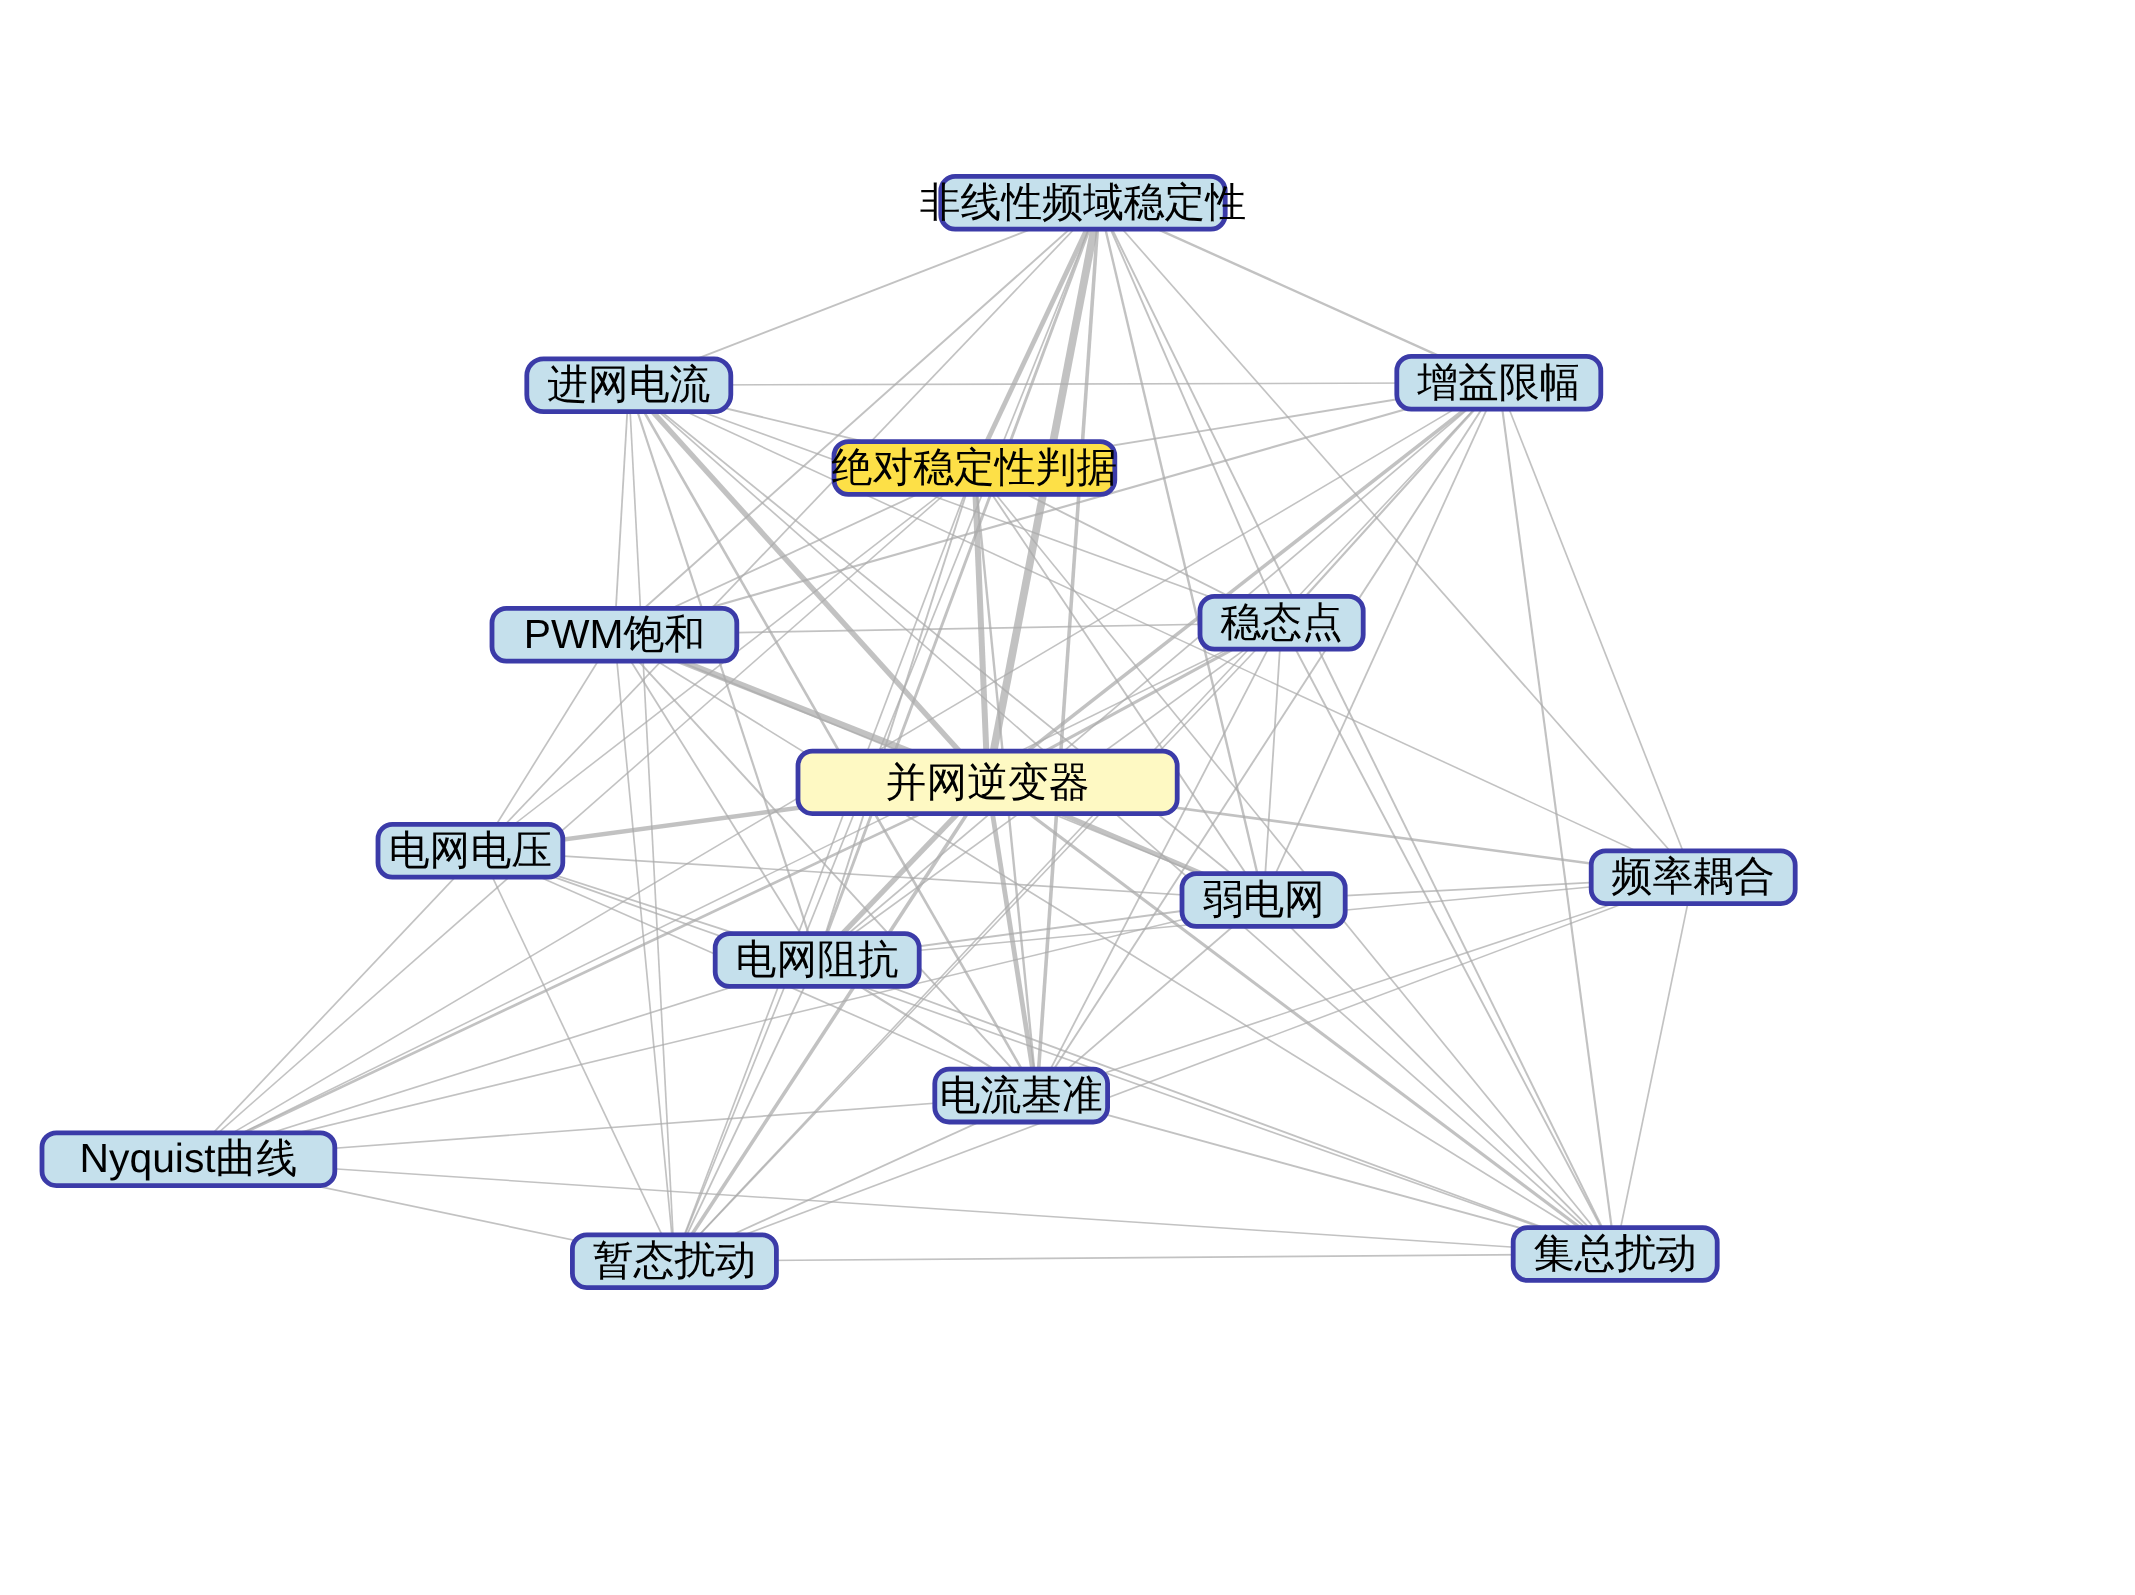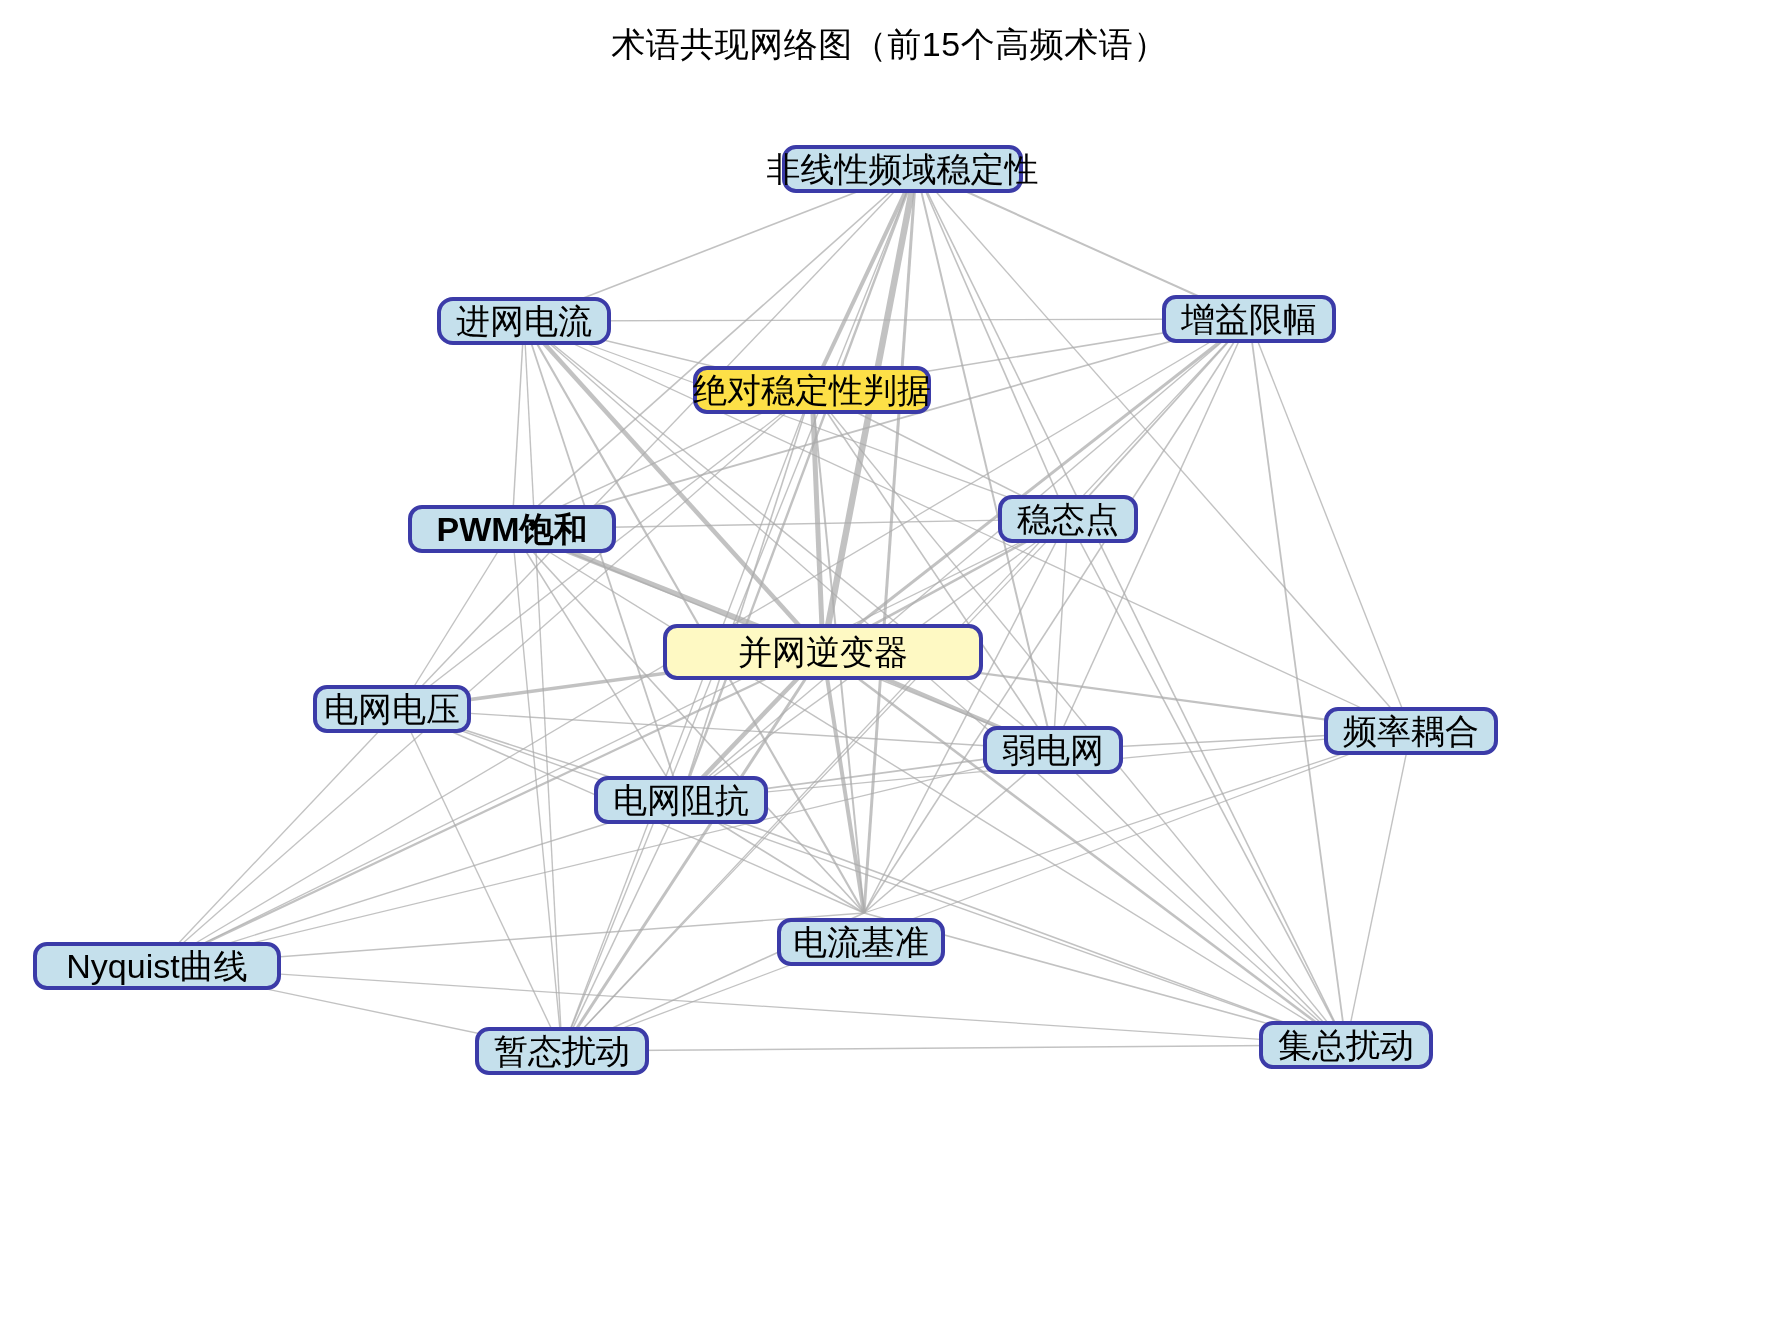--- a/index.html
+++ b/index.html
@@ -23,21 +23,20 @@
     line-height:1;
     z-index:5;
   }
   .node .lbl{position:absolute;left:50%;top:50%;transform:translate(-50%,-50%);}
 </style>
 </head>
 <body>
 
 <div id="stage">
 
-  <div id="title">术语共现网络图（前15个高频术语）</div>
 
   <svg id="net" viewBox="0 0 1779 1329" preserveAspectRatio="none" aria-hidden="true">
       <line x1="916" y1="169" x2="524" y2="321" stroke="#aaaaaa" stroke-width="1.6" stroke-opacity="0.72"></line>
       <line x1="916" y1="169" x2="1249" y2="319" stroke="#aaaaaa" stroke-width="2" stroke-opacity="0.72"></line>
       <line x1="916" y1="169" x2="812" y2="390" stroke="#aaaaaa" stroke-width="4" stroke-opacity="0.72"></line>
       <line x1="916" y1="169" x2="1068" y2="519" stroke="#aaaaaa" stroke-width="1.6" stroke-opacity="0.72"></line>
       <line x1="916" y1="169" x2="512" y2="529" stroke="#aaaaaa" stroke-width="1.6" stroke-opacity="0.72"></line>
       <line x1="916" y1="169" x2="823" y2="652" stroke="#aaaaaa" stroke-width="6.5" stroke-opacity="0.72"></line>
       <line x1="916" y1="169" x2="400" y2="709" stroke="#aaaaaa" stroke-width="1.4" stroke-opacity="0.72"></line>
       <line x1="916" y1="169" x2="1053" y2="750" stroke="#aaaaaa" stroke-width="2" stroke-opacity="0.72"></line>
@@ -137,39 +136,39 @@
       </div>
       <div class="node" style="left: 1162px; top: 295px; width: 174px; height: 48px; background: rgb(197, 224, 236); border-color: rgb(59, 59, 168);">
         <span class="lbl">增益限幅</span>
       </div>
       <div class="node" style="left: 693px; top: 366px; width: 238px; height: 48px; background: #fde047; border-color: rgb(59, 59, 168);">
         <span class="lbl">绝对稳定性判据</span>
       </div>
       <div class="node" style="left: 998px; top: 495px; width: 140px; height: 48px; background: rgb(197, 224, 236); border-color: rgb(59, 59, 168);">
         <span class="lbl">稳态点</span>
       </div>
-      <div class="node" style="left: 408px; top: 505px; width: 208px; height: 48px; background: rgb(197, 224, 236); border-color: rgb(59, 59, 168); font-weight: bold;">
+      <div class="node" style="left: 408px; top: 505px; width: 208px; height: 48px; background: rgb(197, 224, 236); border-color: rgb(59, 59, 168);">
         <span class="lbl">PWM饱和</span>
       </div>
       <div class="node" style="left: 663px; top: 624px; width: 320px; height: 56px; background: #fef9c3; border-color: rgb(59, 59, 168);">
         <span class="lbl">并网逆变器</span>
       </div>
       <div class="node" style="left: 313px; top: 685px; width: 158px; height: 48px; background: rgb(197, 224, 236); border-color: rgb(59, 59, 168);">
         <span class="lbl">电网电压</span>
       </div>
       <div class="node" style="left: 983px; top: 726px; width: 140px; height: 48px; background: rgb(197, 224, 236); border-color: rgb(59, 59, 168);">
         <span class="lbl">弱电网</span>
       </div>
       <div class="node" style="left: 1324px; top: 707px; width: 174px; height: 48px; background: rgb(197, 224, 236); border-color: rgb(59, 59, 168);">
         <span class="lbl">频率耦合</span>
       </div>
       <div class="node" style="left: 594px; top: 776px; width: 174px; height: 48px; background: rgb(197, 224, 236); border-color: rgb(59, 59, 168); text-align: right;">
         <span class="lbl">电网阻抗</span>
       </div>
-      <div class="node" style="left: 777px; top: 889px; width: 168px; height: 48px; background: rgb(197, 224, 236); border-color: rgb(59, 59, 168); margin-top: 29px;">
+      <div class="node" style="left: 777px; top: 889px; width: 148px; height: 48px; background: rgb(197, 224, 236); border-color: rgb(59, 59, 168);">
         <span class="lbl">电流基准</span>
       </div>
       <div class="node" style="left: 33px; top: 942px; width: 248px; height: 48px; background: rgb(197, 224, 236); border-color: rgb(59, 59, 168);">
         <span class="lbl">Nyquist曲线</span>
       </div>
       <div class="node" style="left: 475px; top: 1027px; width: 174px; height: 48px; background: rgb(197, 224, 236); border-color: rgb(59, 59, 168);">
         <span class="lbl">暂态扰动</span>
       </div>
       <div class="node" style="left: 1259px; top: 1021px; width: 174px; height: 48px; background: rgb(197, 224, 236); border-color: rgb(59, 59, 168);">
         <span class="lbl">集总扰动</span>

